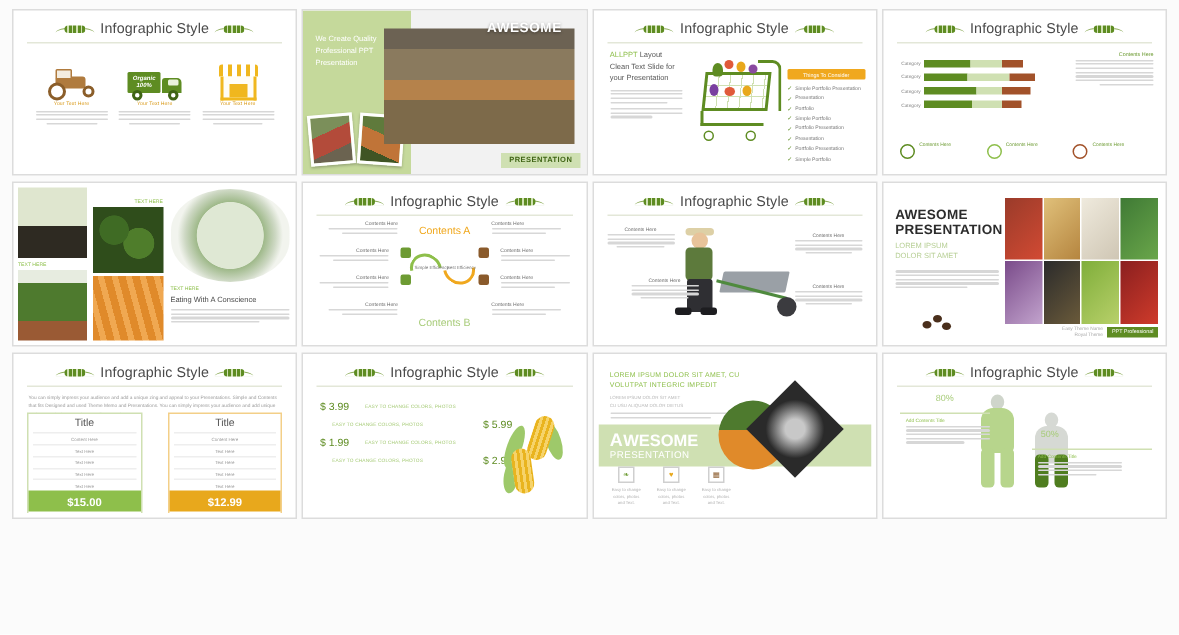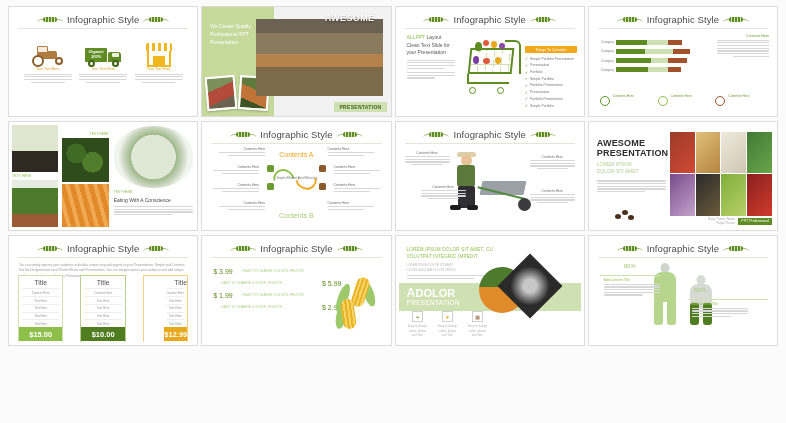--- a/index.html
+++ b/index.html
@@ -211,21 +211,21 @@
   .s9-intro{position:absolute;left:7px;right:7px;top:24px;font-size:3.2px;color:#9a9a9a;line-height:1.6;}
   .s9-cards{position:absolute;left:6px;right:6px;top:36px;display:flex;gap:17px;}
   .card{flex:1;border:1px solid #ddd;background:#fff;display:flex;flex-direction:column;}
   .card .hd{text-align:center;font-size:7px;color:#555;padding:3px 0 2px;}
   .card .rws{padding:0 3px;}
   .card .rw{font-size:3px;color:#9a9a9a;text-align:center;border-top:1px solid #eee;padding:1.4px 0;}
   .card .pr{color:#fff;font-size:7.5px;font-weight:bold;text-align:center;padding:2.5px 0;}
   .card .ft{font-size:3px;color:#aaa;text-align:center;padding:2px 0;}
   .card.c1{border-color:#cfe0b2;} .card.c1 .pr{background:#8ebf4b;}
   .card.c2{border-color:#b6cf8e;} .card.c2 .pr{background:#4f7d1f;}
-  .card.c3{border-color:#f3cf88;align-items:flex-end;} .card.c3 .pr{background:#e8a81c;}
+  .card.c3{border-color:#f3cf88;} .card.c3 .pr{background:#e8a81c;}
   .card.c4{border-color:#d9cdbc;} .card.c4 .pr{background:#7e6a4b;}
 
   
   .s10-rows{position:absolute;left:8px;top:24px;right:46px;}
   .s10-row{display:flex;align-items:flex-start;gap:4px;margin:5px 0;}
   .s10-row.rt{flex-direction:row-reverse;text-align:right;}
   .s10-p{font-size:7px;color:#5e8c22;white-space:nowrap;width:26px;}
   .s10-tx{flex:1;}
   .s10-h{font-size:3.2px;color:#a8cc7a;letter-spacing:.1px;}
   .corn{position:absolute;right:6px;top:38px;width:44px;height:50px;}
@@ -731,32 +731,20 @@
             <div class="rws">
               <div class="rw">Content Here</div>
               <div class="rw">Text Here</div>
               <div class="rw">Text Here</div>
               <div class="rw">Text Here</div>
               <div class="rw">Text Here</div>
             </div>
             <div class="pr">$15.00</div>
             <div class="ft">Contents Here</div>
           </div>
-          <div class="card c2">
-            <div class="hd">Title</div>
-            <div class="rws">
-              <div class="rw">Content Here</div>
-              <div class="rw">Text Here</div>
-              <div class="rw">Text Here</div>
-              <div class="rw">Text Here</div>
-              <div class="rw">Text Here</div>
-            </div>
-            <div class="pr">$10.00</div>
-            <div class="ft">Contents Here</div>
-          </div>
           <div class="card c3">
             <div class="hd">Title</div>
             <div class="rws">
               <div class="rw">Content Here</div>
               <div class="rw">Text Here</div>
               <div class="rw">Text Here</div>
               <div class="rw">Text Here</div>
               <div class="rw">Text Here</div>
             </div>
             <div class="pr">$12.99</div>
@@ -819,21 +807,21 @@
             <span>LOREM IPSUM DOLOR SIT AMET</span><br>
             <span>CU USU ALIQUAM DOLOR DIETUS</span>
           </div>
           <div style="margin-top:3px;width:58%">
               <div class="ln"></div>
               <div class="ln" style="width:70%"></div>
             </div>
         </div>
         <div class="s11-band"></div>
         <div class="s11-aw">
-          <span class="a">A</span><span style="font-size:11px;font-weight:bold">DOLOR</span>
+          <span class="a">A</span><span style="font-size:11px;font-weight:bold">WESOME</span>
           <div class="b">PRESENTATION</div>
         </div>
         <div class="dia veg"></div>
         <div class="dia dark"></div>
         <div class="s11-icons">
           <div class="s11-ic">
               <div class="bx" style="color:#6d9b33">❧</div>
               <div class="cp">Easy to change colors, photos and Text.</div>
             </div>
           <div class="s11-ic">

